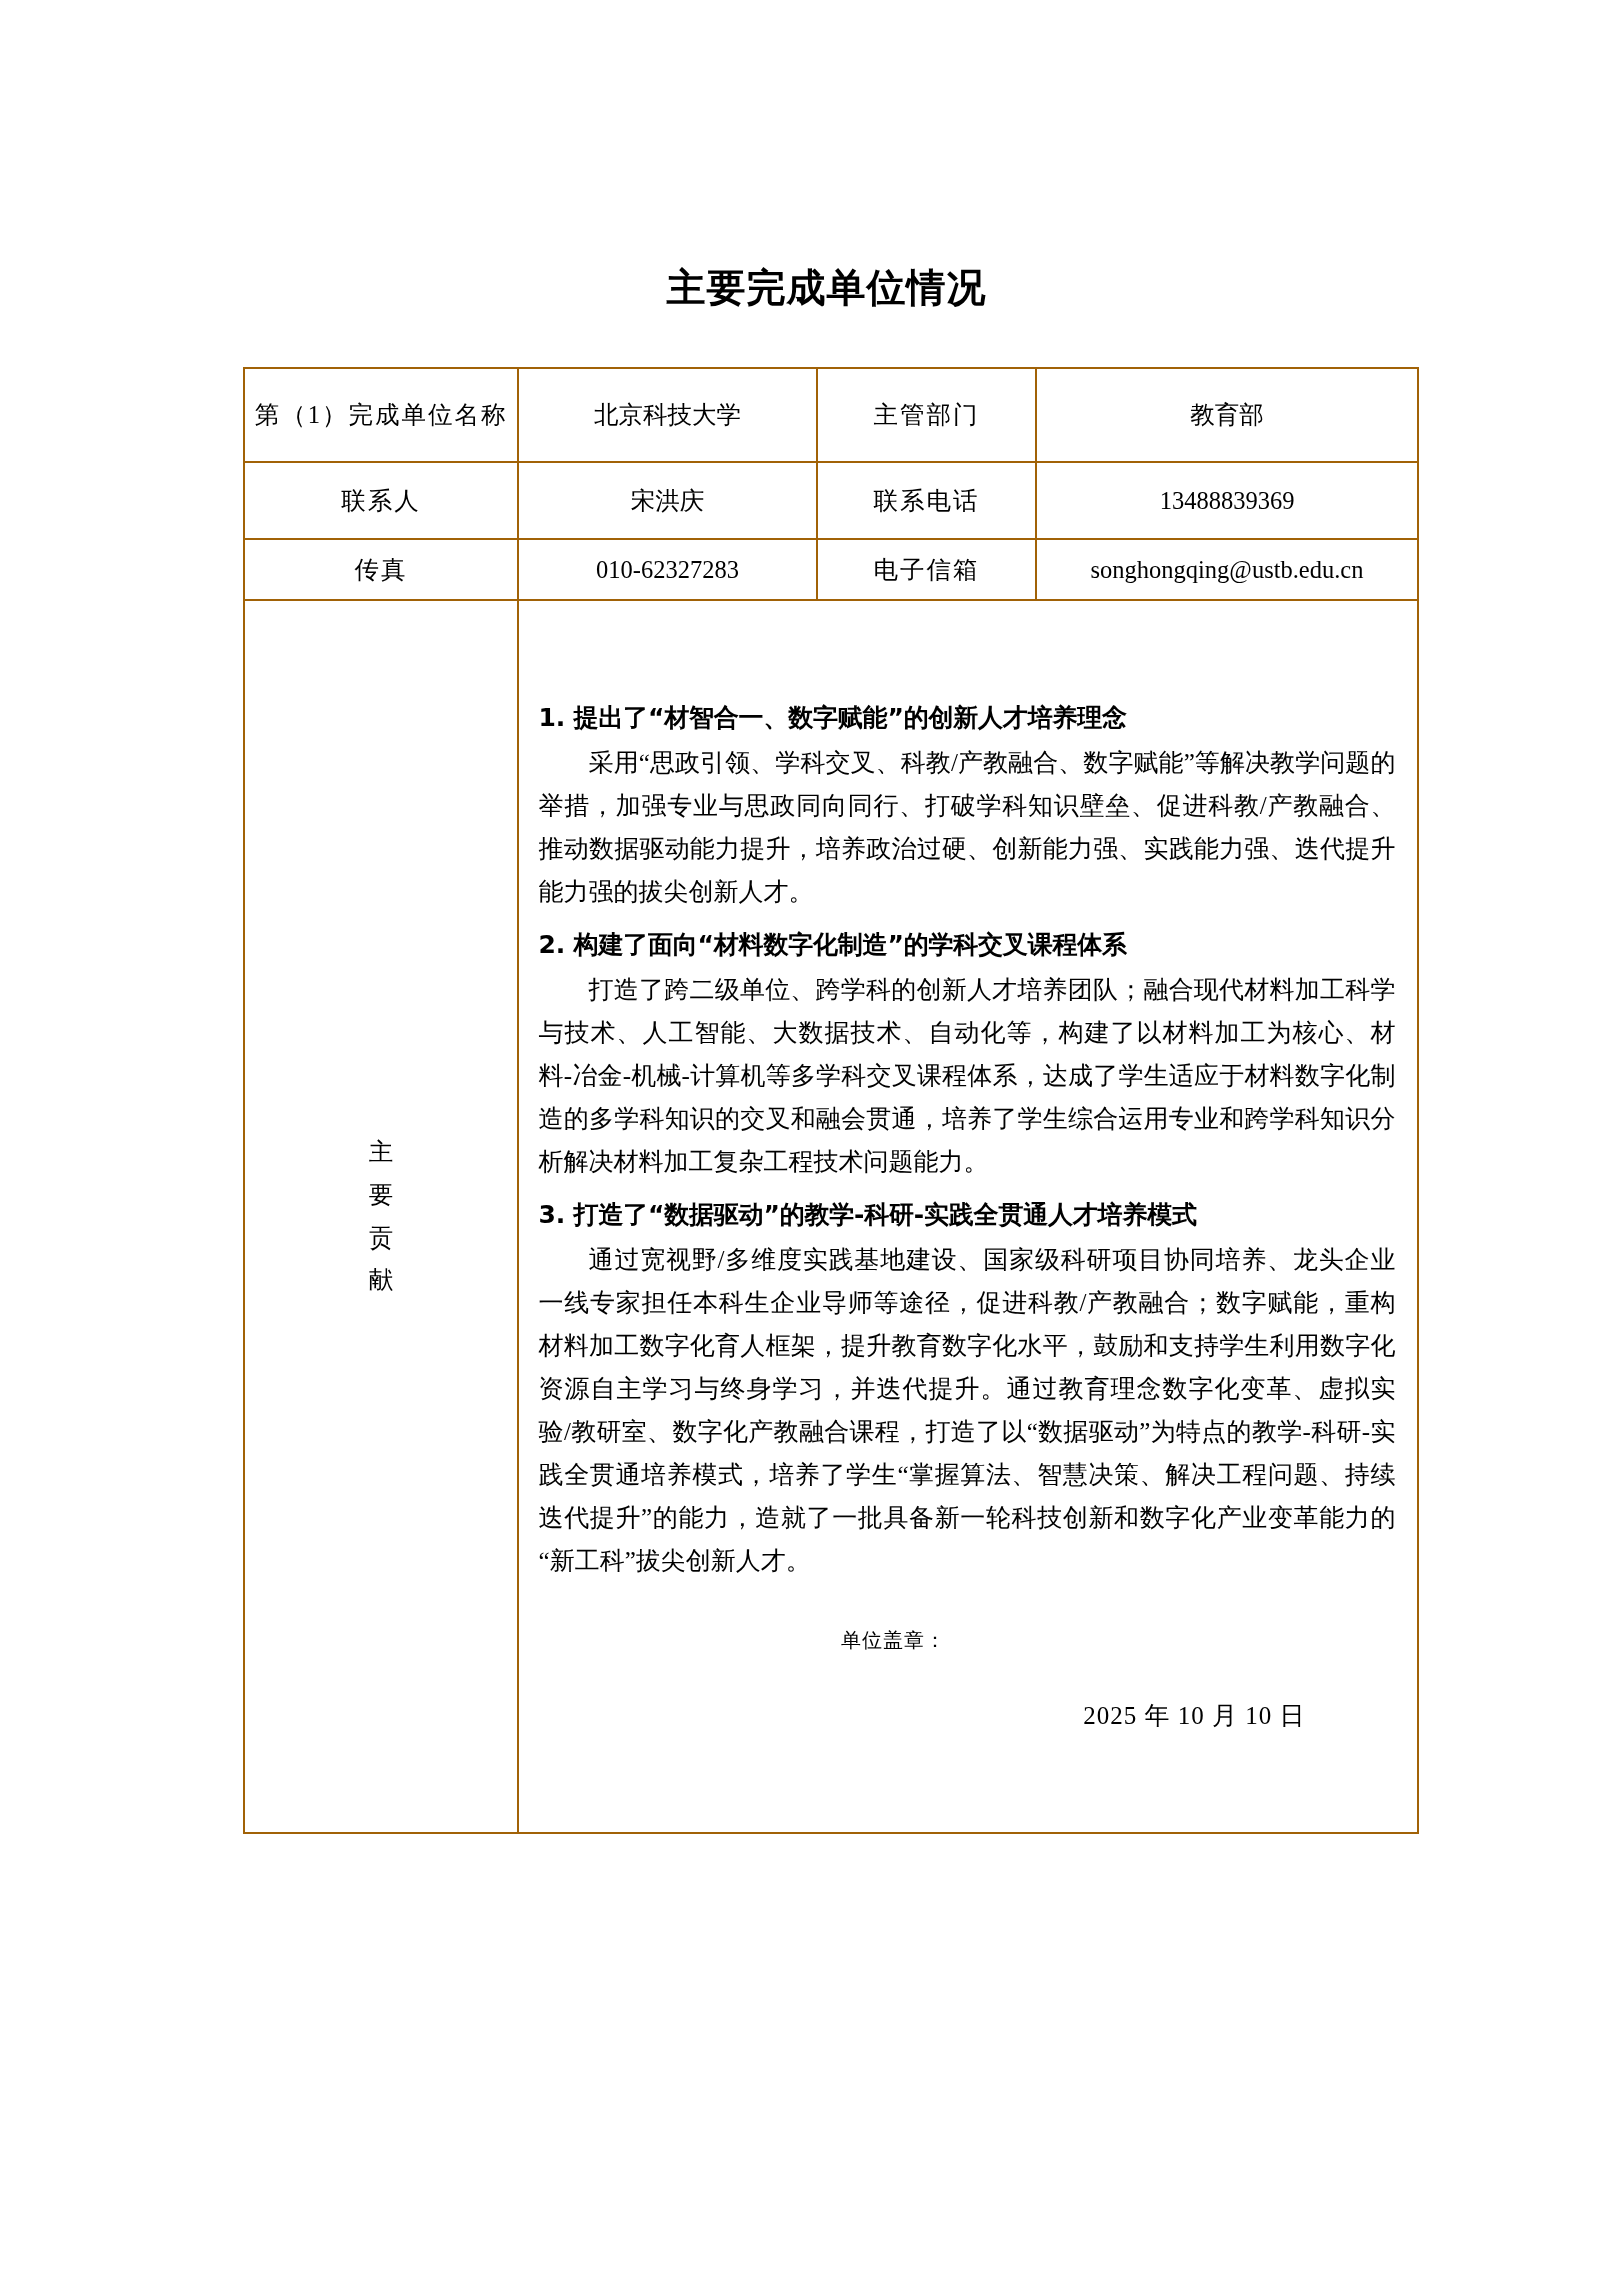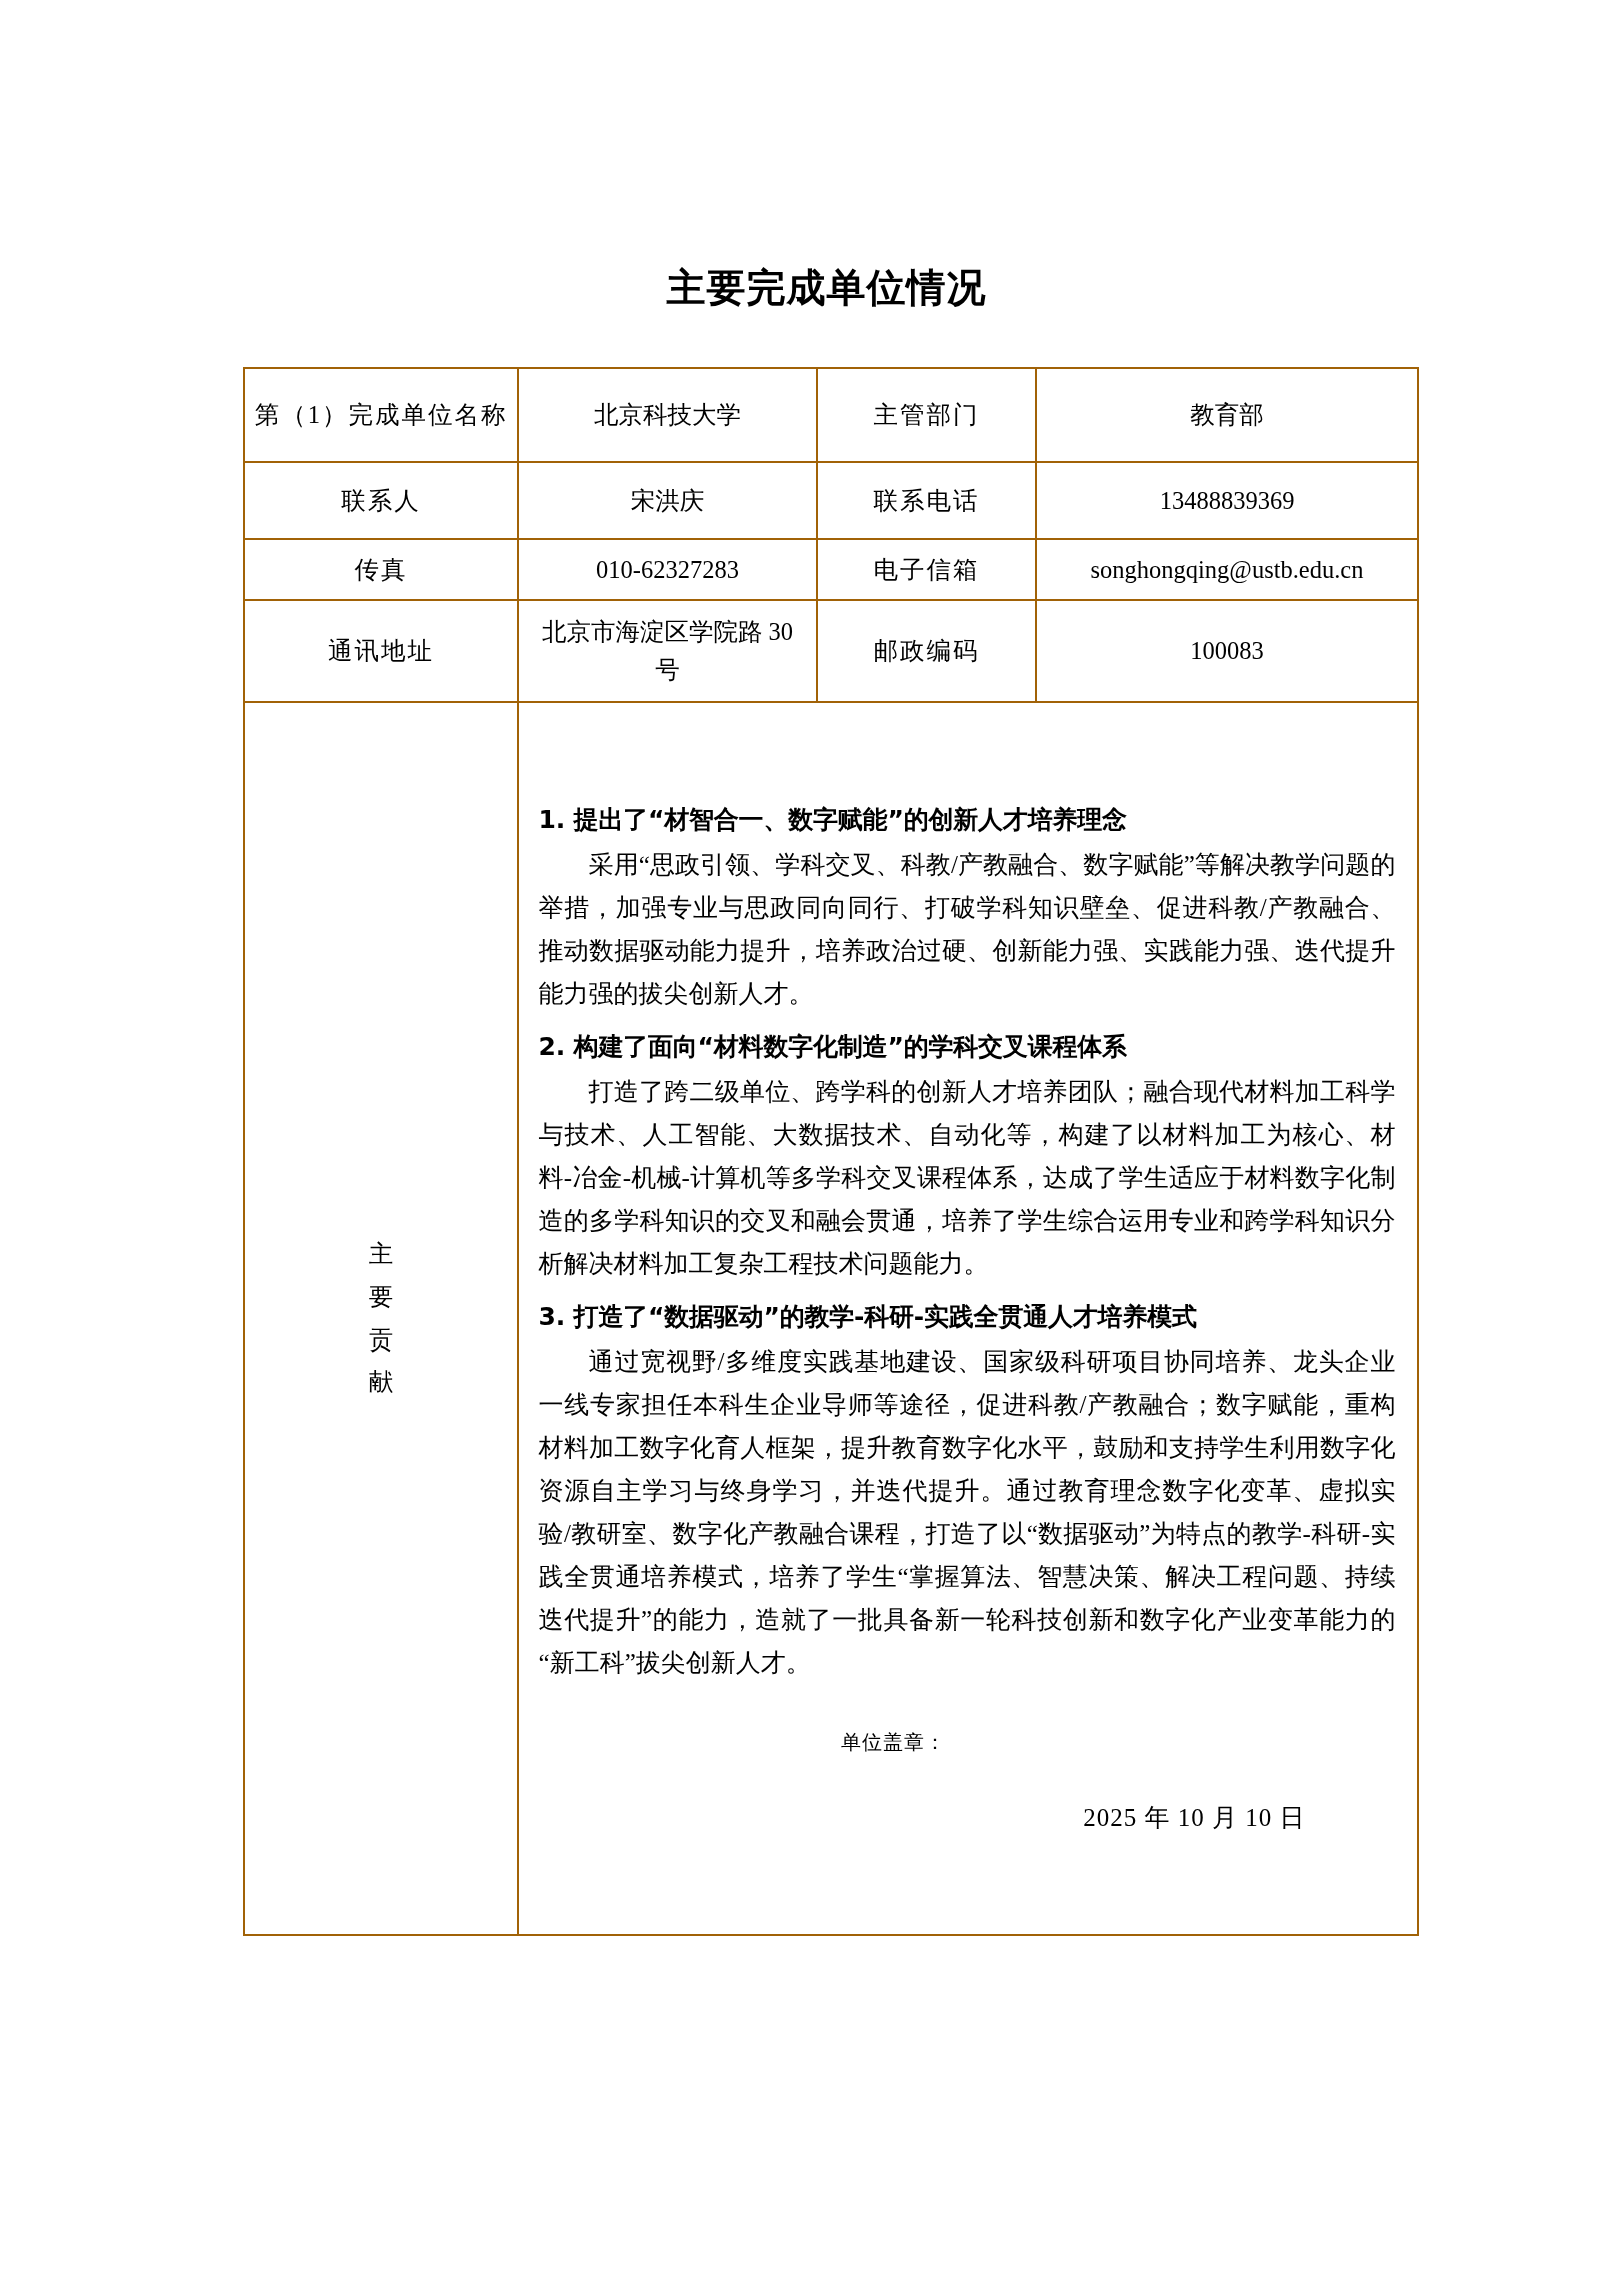--- a/index.html
+++ b/index.html
@@ -157,26 +157,20 @@
         <td class="cell-center">宋洪庆</td>
         <td class="cell-label">联系电话</td>
         <td class="cell-center">13488839369</td>
       </tr>
       <tr class="row-h3">
         <td class="cell-label">传真</td>
         <td class="cell-center">010-62327283</td>
         <td class="cell-label">电子信箱</td>
         <td class="cell-center email-cell">songhongqing@ustb.edu.cn</td>
       </tr>
-      <tr class="row-h4">
-        <td class="cell-label">通讯地址</td>
-        <td class="cell-center">北京市海淀区学院路 30 号</td>
-        <td class="cell-label">邮政编码</td>
-        <td class="cell-center">100083</td>
-      </tr>
       <tr>
         <td class="vlabel-cell">
           <span class="vlabel">
             <span>主</span>
             <span>要</span>
             <span>贡</span>
             <span>献</span>
           </span>
         </td>
         <td class="contrib-cell" colspan="3">

